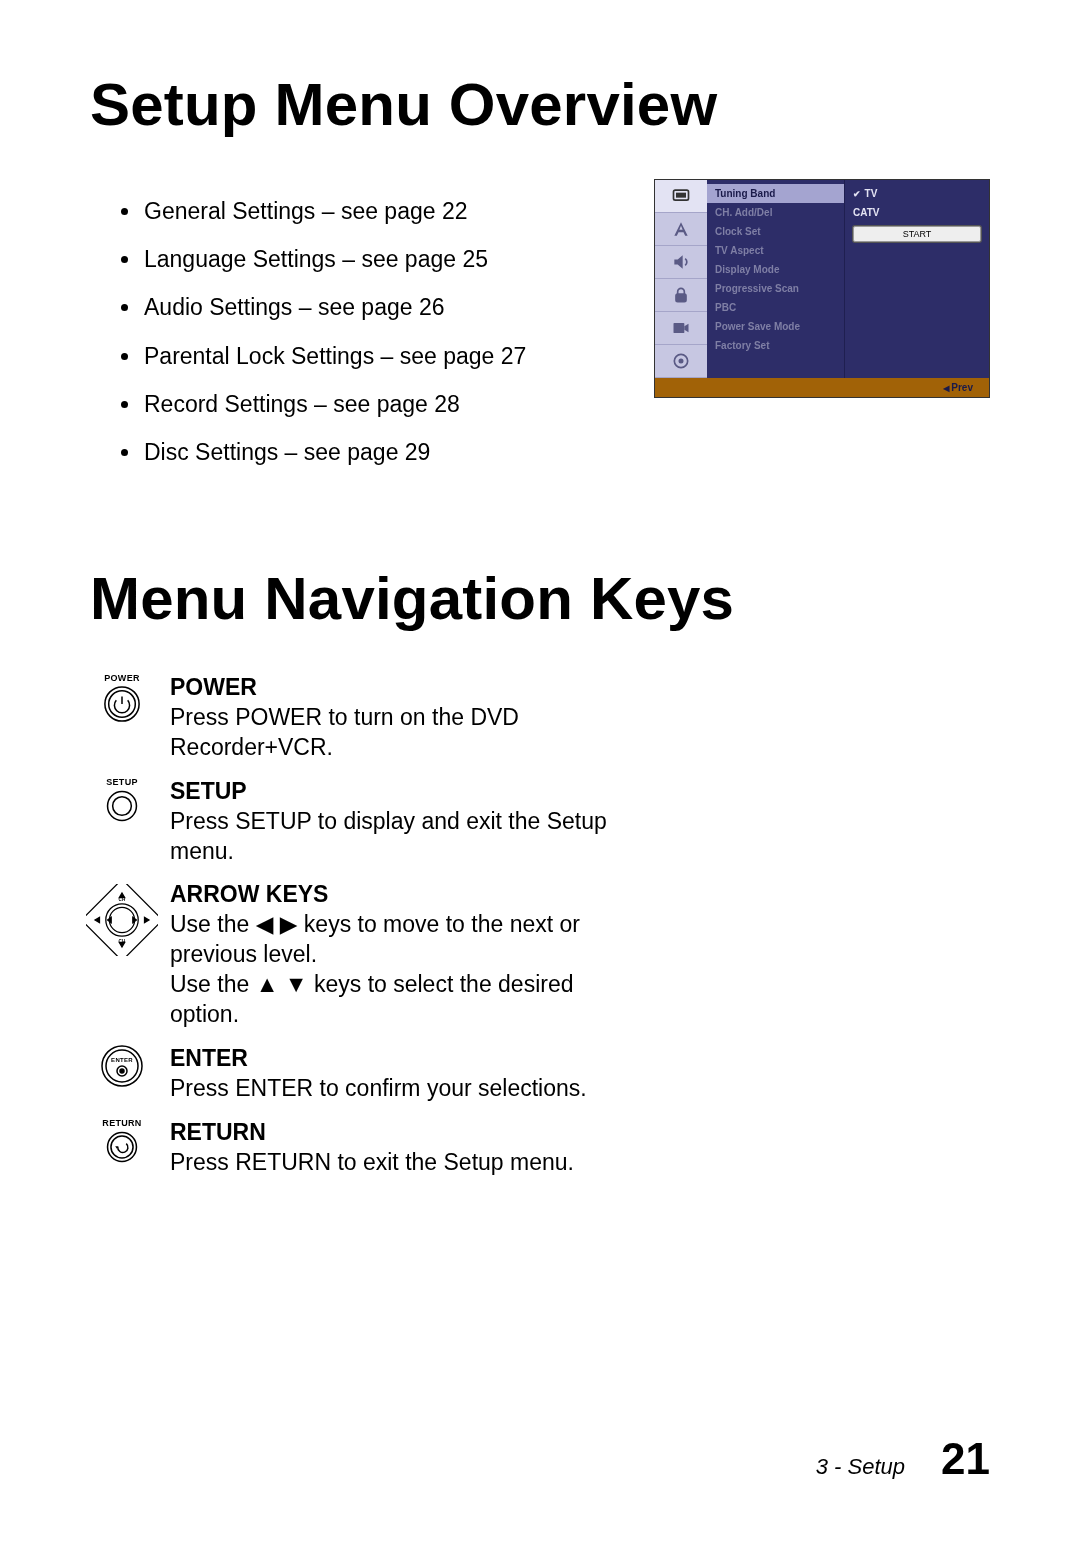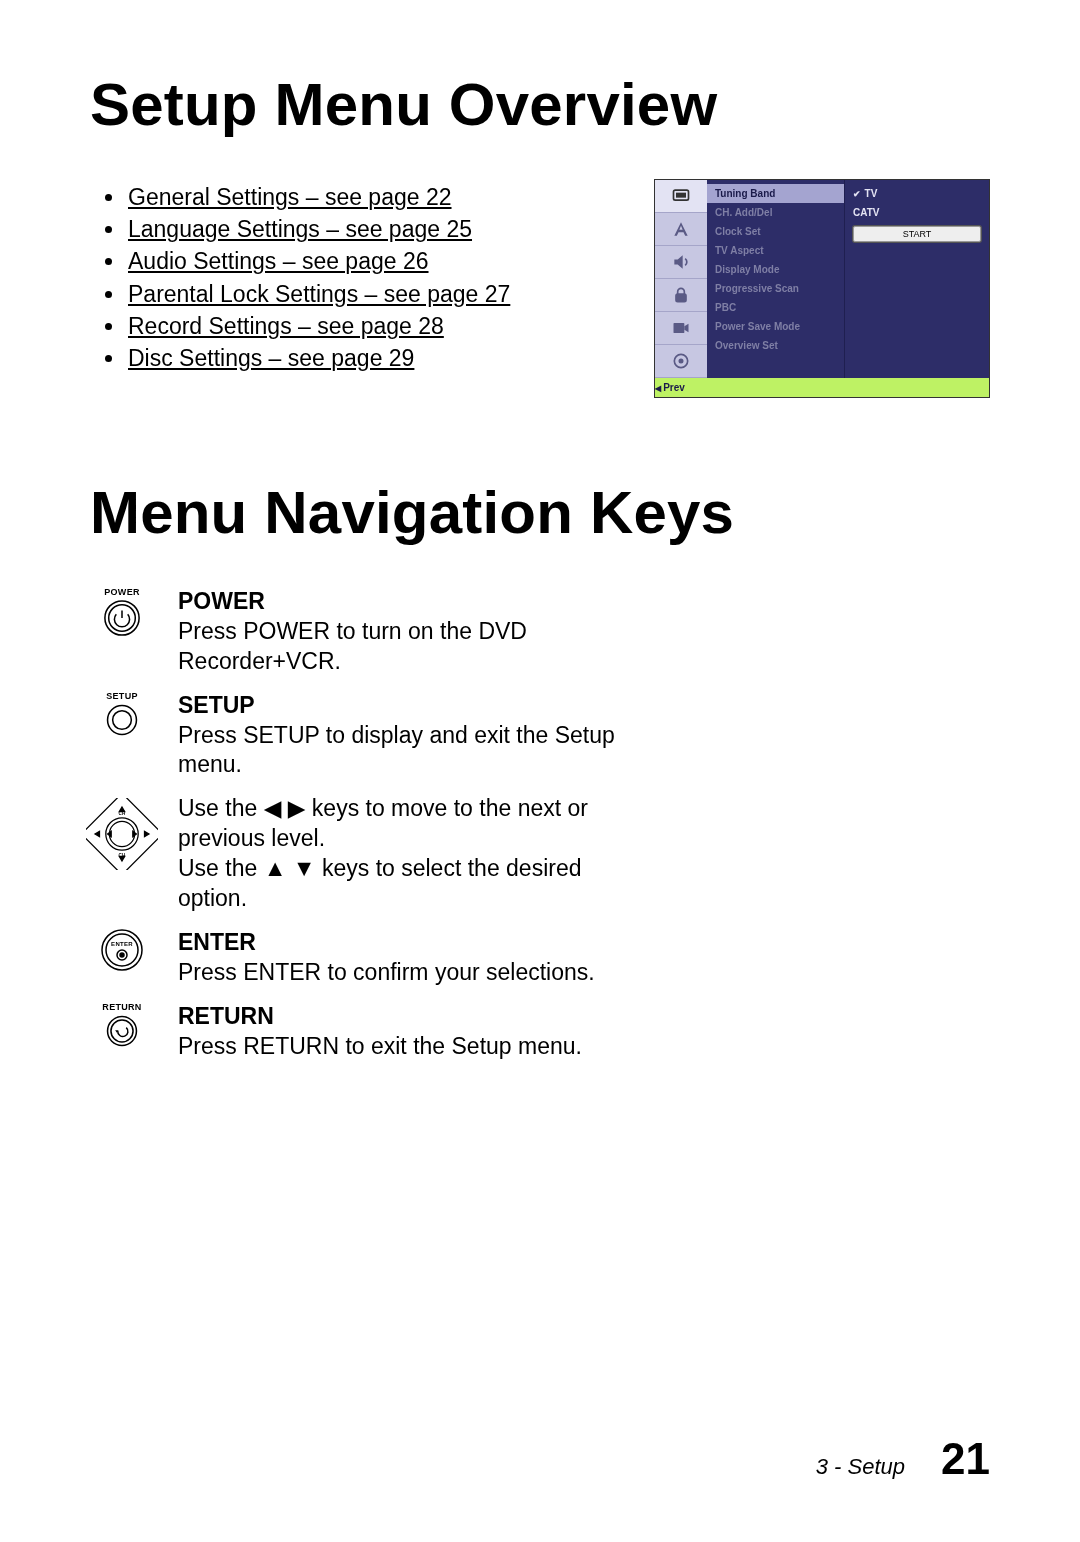--- a/index.html
+++ b/index.html
@@ -40,24 +40,23 @@
     line-height: 1.35;
   }
   .intro-col p { margin: 0 0 6px 0; }
 
   .intro-col ul {
     margin: 2px 0 0 0;
     padding: 0 0 0 36px;
   }
   .intro-col li {
     list-style: disc;
-    margin: 0;
+    margin: 16px;
     padding: 0 0 0 2px;
     line-height: 1.4;
-    text-decoration: underline;
   }
 
   
   .osd {
     width: 336px;
     border: 1px solid #333;
     font-family: Arial, sans-serif;
   }
   .osd-body {
     display: flex;
@@ -118,36 +117,37 @@
     font-size: 9px;
     font-weight: normal;
     text-align: center;
     padding: 2px 0;
     border: 1px solid #999;
     border-radius: 2px;
     box-shadow: 0 0 0 1px #555;
   }
 
   .osd-footer {
-    background: #bef264;
-    padding: 4px 0;
+    background: #a16207;
+    padding: 4px 16px;
+    text-align: right;
     font-size: 10px;
     font-weight: bold;
     color: #1a1a4a;
   }
   .osd-footer .tri { font-size: 8px; margin-right: 2px; }
 
   
   .keys {
     max-width: 530px;
   }
   .key-row {
     display: flex;
     align-items: flex-start;
-    gap: 24px;
+    gap: 16px;
     margin-bottom: 14px;
   }
   .key-icon {
     width: 64px;
     display:flex;
     flex-direction:column;
     align-items:center;
     font-size: 9px;
     font-weight: bold;
     letter-spacing: 0.3px;
@@ -230,21 +230,21 @@
 
         <div class="osd-menu">
           <div class="mi active">Tuning Band</div>
           <div class="mi">CH. Add/Del</div>
           <div class="mi">Clock Set</div>
           <div class="mi">TV Aspect</div>
           <div class="mi">Display Mode</div>
           <div class="mi">Progressive Scan</div>
           <div class="mi">PBC</div>
           <div class="mi">Power Save Mode</div>
-          <div class="mi">Overview Set</div>
+          <div class="mi">Factory Set</div>
         </div>
 
         <div class="osd-values">
           <div class="vi">
             <span class="check">✔</span>
             <span>TV</span>
           </div>
           <div class="vi">
             <span>CATV</span>
           </div>
@@ -301,20 +301,21 @@
           <path d="M40 70 l3 -5 h-6z" fill="#000"></path>
           <path d="M10 40 l5 3 v-6z" fill="#000"></path>
           <path d="M70 40 l-5 3 v-6z" fill="#000"></path>
           <path d="M24 40 l4 3 v-6z" fill="#000"></path>
           <path d="M56 40 l-4 3 v-6z" fill="#000"></path>
           <text x="40" y="19" font-size="5" text-anchor="middle" fill="#000" stroke="none">CH</text>
           <text x="40" y="66" font-size="5" text-anchor="middle" fill="#000" stroke="none">CH</text>
         </svg>
       </div>
       <div class="key-text">
+        <div class="kt-title">ARROW KEYS</div>
         <div>
           <span>Use the </span><span>◀</span> <span>▶</span><span> keys to move to the next or previous level.</span>
         </div>
         <div>
           <span>Use the </span><span>▲</span> <span>▼</span><span> keys to select the desired option.</span>
         </div>
       </div>
     </div>
 
     <div class="key-row">

